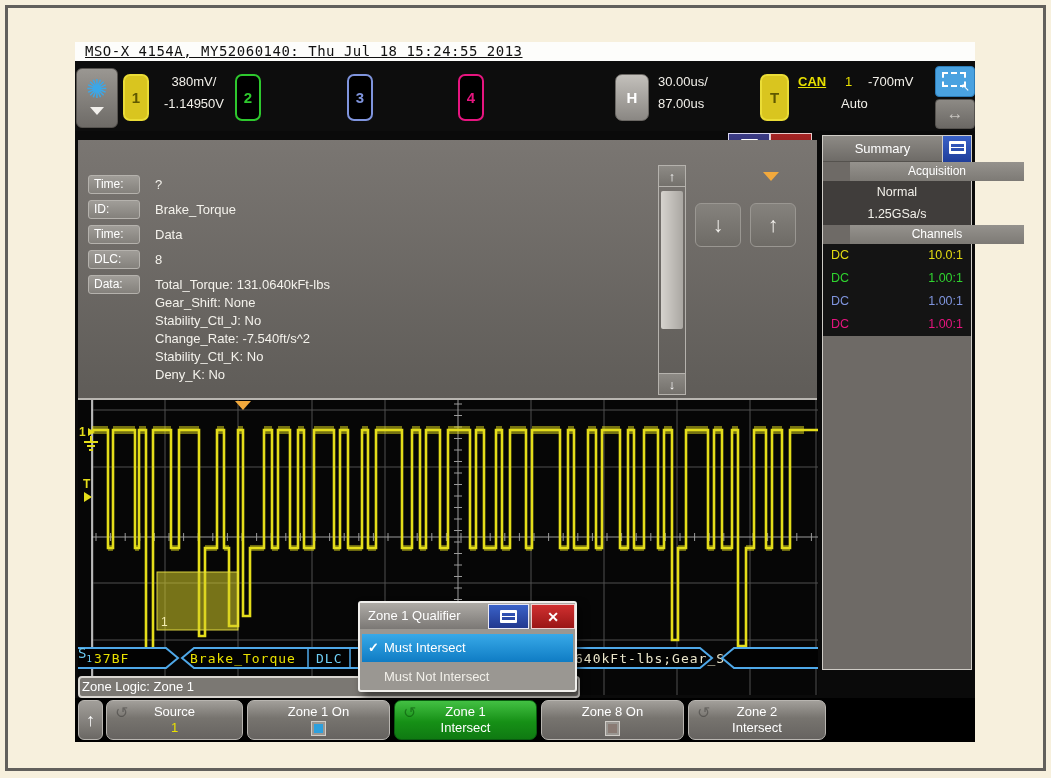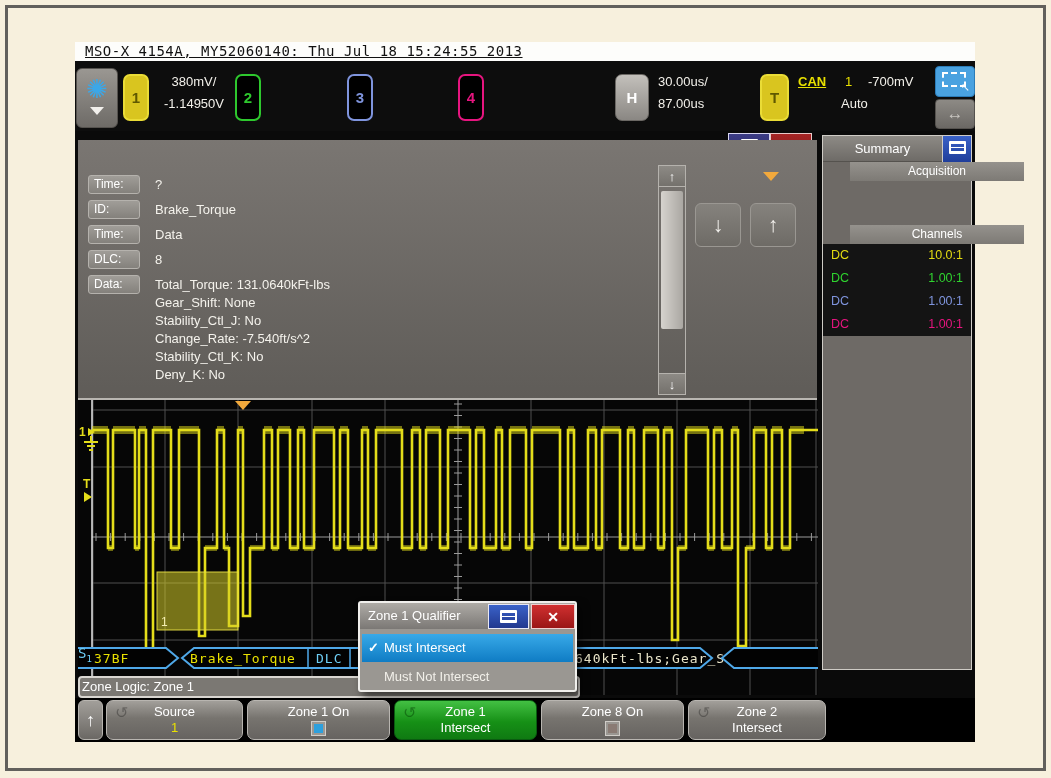--- a/index.html
+++ b/index.html
@@ -173,20 +173,24 @@
       </div>
       <div class="bigbtn" style="left:617px;">↓</div>
       <div class="bigbtn" style="left:672px;">↑</div>
     </div>
     <div class="orange-tri"></div>
 
     <div class="sidebar">
       <div class="sb-title">Summary</div>
       <div class="sb-menu" style="text-align:center;"><span class="mi"></span></div>
       <div class="sb-h" style="top:26px;">Acquisition</div>
+      <div class="sb-dark">
+        <div>Normal</div>
+        <div>1.25GSa/s</div>
+      </div>
       <div class="sb-h" style="top:89px;">Channels</div>
       <div class="sb-chwrap">
         <div class="sb-ch" style="color: rgb(227, 219, 18);">
             <span class="cpl">DC</span>
             <span class="prb">10.0:1</span>
           </div>
         <div class="sb-ch" style="color: rgb(47, 211, 47);">
             <span class="cpl">DC</span>
             <span class="prb">1.00:1</span>
           </div>

